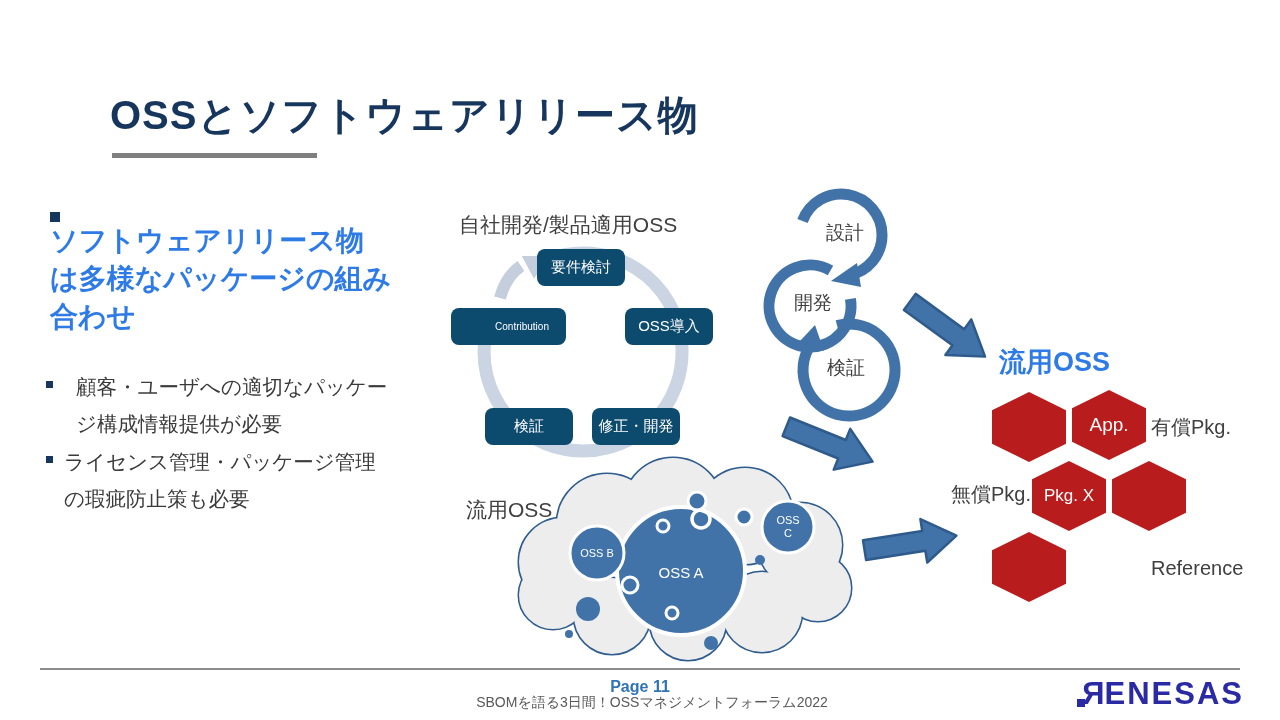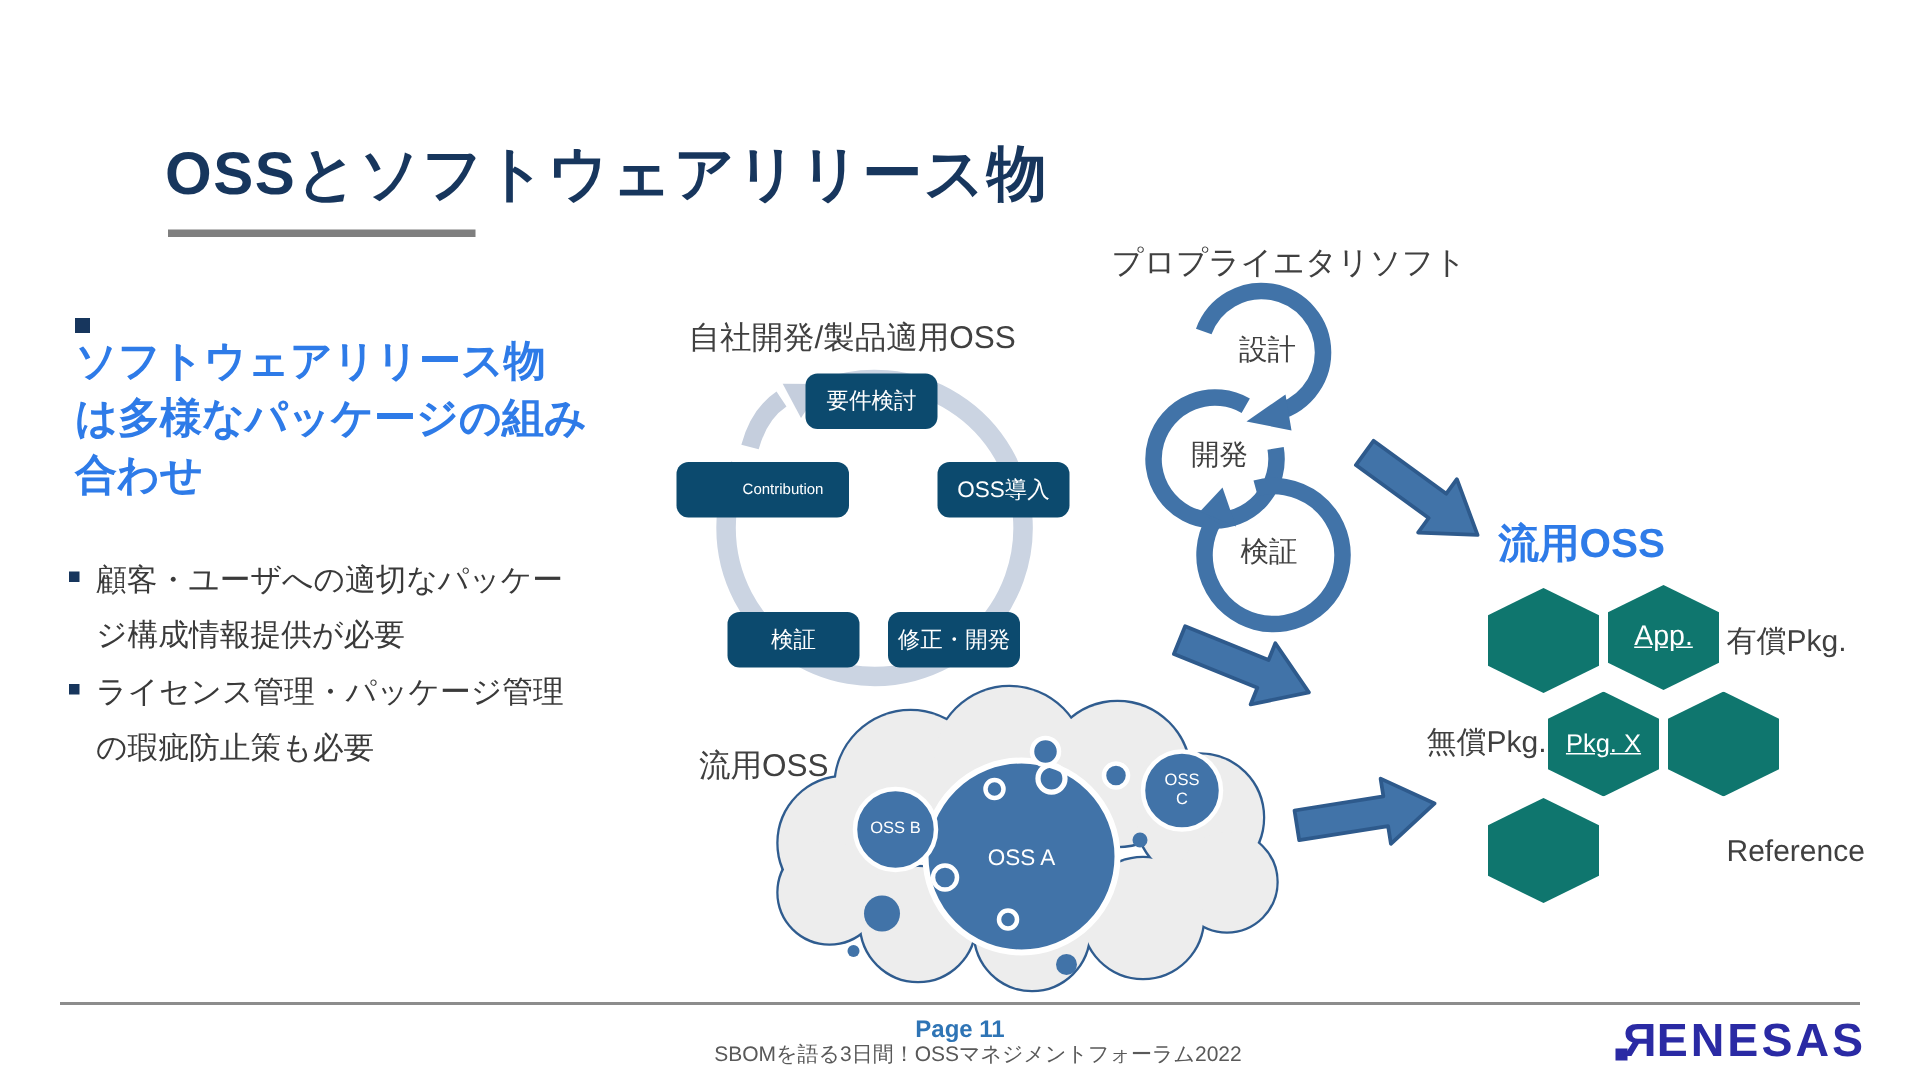--- a/index.html
+++ b/index.html
@@ -22,23 +22,23 @@
 
   .node{position:absolute;width:88px;height:37px;background:#0c4a6e;border-radius:8px;
         color:#fff;font-size:15px;display:flex;align-items:center;justify-content:center;
         white-space:nowrap;}
   .node-sm{font-size:10px;padding-left:27px;}
 
   .loop-label{position:absolute;transform:translate(-50%,-50%);font-size:19px;color:#404040;
         white-space:nowrap;}
 
   .bsp-title{position:absolute;left:999px;top:344px;font-size:27px;font-weight:700;color:#2E7BE8;}
-  .hex{position:absolute;width:74px;height:70px;background:#0f766e;
+  .hex{position:absolute;width:74px;height:70px;background:#b91c1c;
        clip-path:polygon(50% 0,100% 26%,100% 74%,50% 100%,0 74%,0 26%);
-       display:flex;align-items:center;justify-content:center;color:#fff;text-align:center;text-decoration:underline;}
+       display:flex;align-items:center;justify-content:center;color:#fff;text-align:center;}
   .hex-label{font-size:19px;}
   .hex-label-wrap{font-size:17px;line-height:20px;width:52px;}
   .hex-note{position:absolute;font-size:20px;color:#404040;white-space:nowrap;}
 
   .bubble-label{position:absolute;transform:translate(-50%,-50%);color:#fff;text-align:center;}
   .bubble-a{font-size:15px;white-space:nowrap;}
   .bubble-sm{font-size:11px;line-height:13px;width:34px;}
 
   .footer-line{position:absolute;left:40px;top:668px;width:1200px;height:1.5px;background:#8C8C8C;}
   .copyright{position:absolute;left:48px;top:683px;font-size:11.5px;font-weight:700;color:#1F3864;}
@@ -131,37 +131,36 @@
     </g>
   </svg>
 
   <h1 class="title">OSSとソフトウェアリリース物</h1>
   <div class="title-rule"></div>
 
   <div class="bullet" style="left:50px;top:199px;flex-direction:column;">
     <span class="sq sq-lg"></span>
     <span class="lead-text">ソフトウェアリリース物は多様なパッケージの組み合わせ</span>
   </div>
-  <div class="bullet" style="left:46px;top:368px;">
+  <div class="bullet" style="left:46px;top:368px;gap:12px;">
     <span class="sq sq-sm"></span>
     <span class="body-text">顧客・ユーザへの適切なパッケージ構成情報提供が必要</span>
   </div>
   <div class="bullet" style="left:46px;top:443px;">
     <span class="sq sq-sm"></span>
     <span class="body-text">ライセンス管理・パッケージ管理の瑕疵防止策も必要</span>
   </div>
 
   <div class="sec-label" style="left:459px;top:211px;">自社開発/製品適用OSS</div>
   <div class="node" style="left:537px;top:249px;">要件検討</div>
   <div class="node" style="left:625px;top:308px;">OSS導入</div>
   <div class="node" style="left:592px;top:408px;">修正・開発</div>
   <div class="node" style="left:485px;top:408px;">検証</div>
   <div class="node node-sm" style="left:451px;top:308px;">Contribution</div>
 
-  <div class="sec-label" style="left:741px;top:161px;">プロプライエタリソフト</div>
   <div class="loop-label" style="left:845px;top:233px;">設計</div>
   <div class="loop-label" style="left:813px;top:303px;">開発</div>
   <div class="loop-label" style="left:846px;top:368px;">検証</div>
 
   <div class="bsp-title">流用OSS</div>
   <div class="hex" style="left:992px;top:392px;"></div>
   <div class="hex" style="left:1072px;top:390px;">
     <span class="hex-label">App.</span>
   </div>
   <div class="hex" style="left:1032px;top:461px;">

